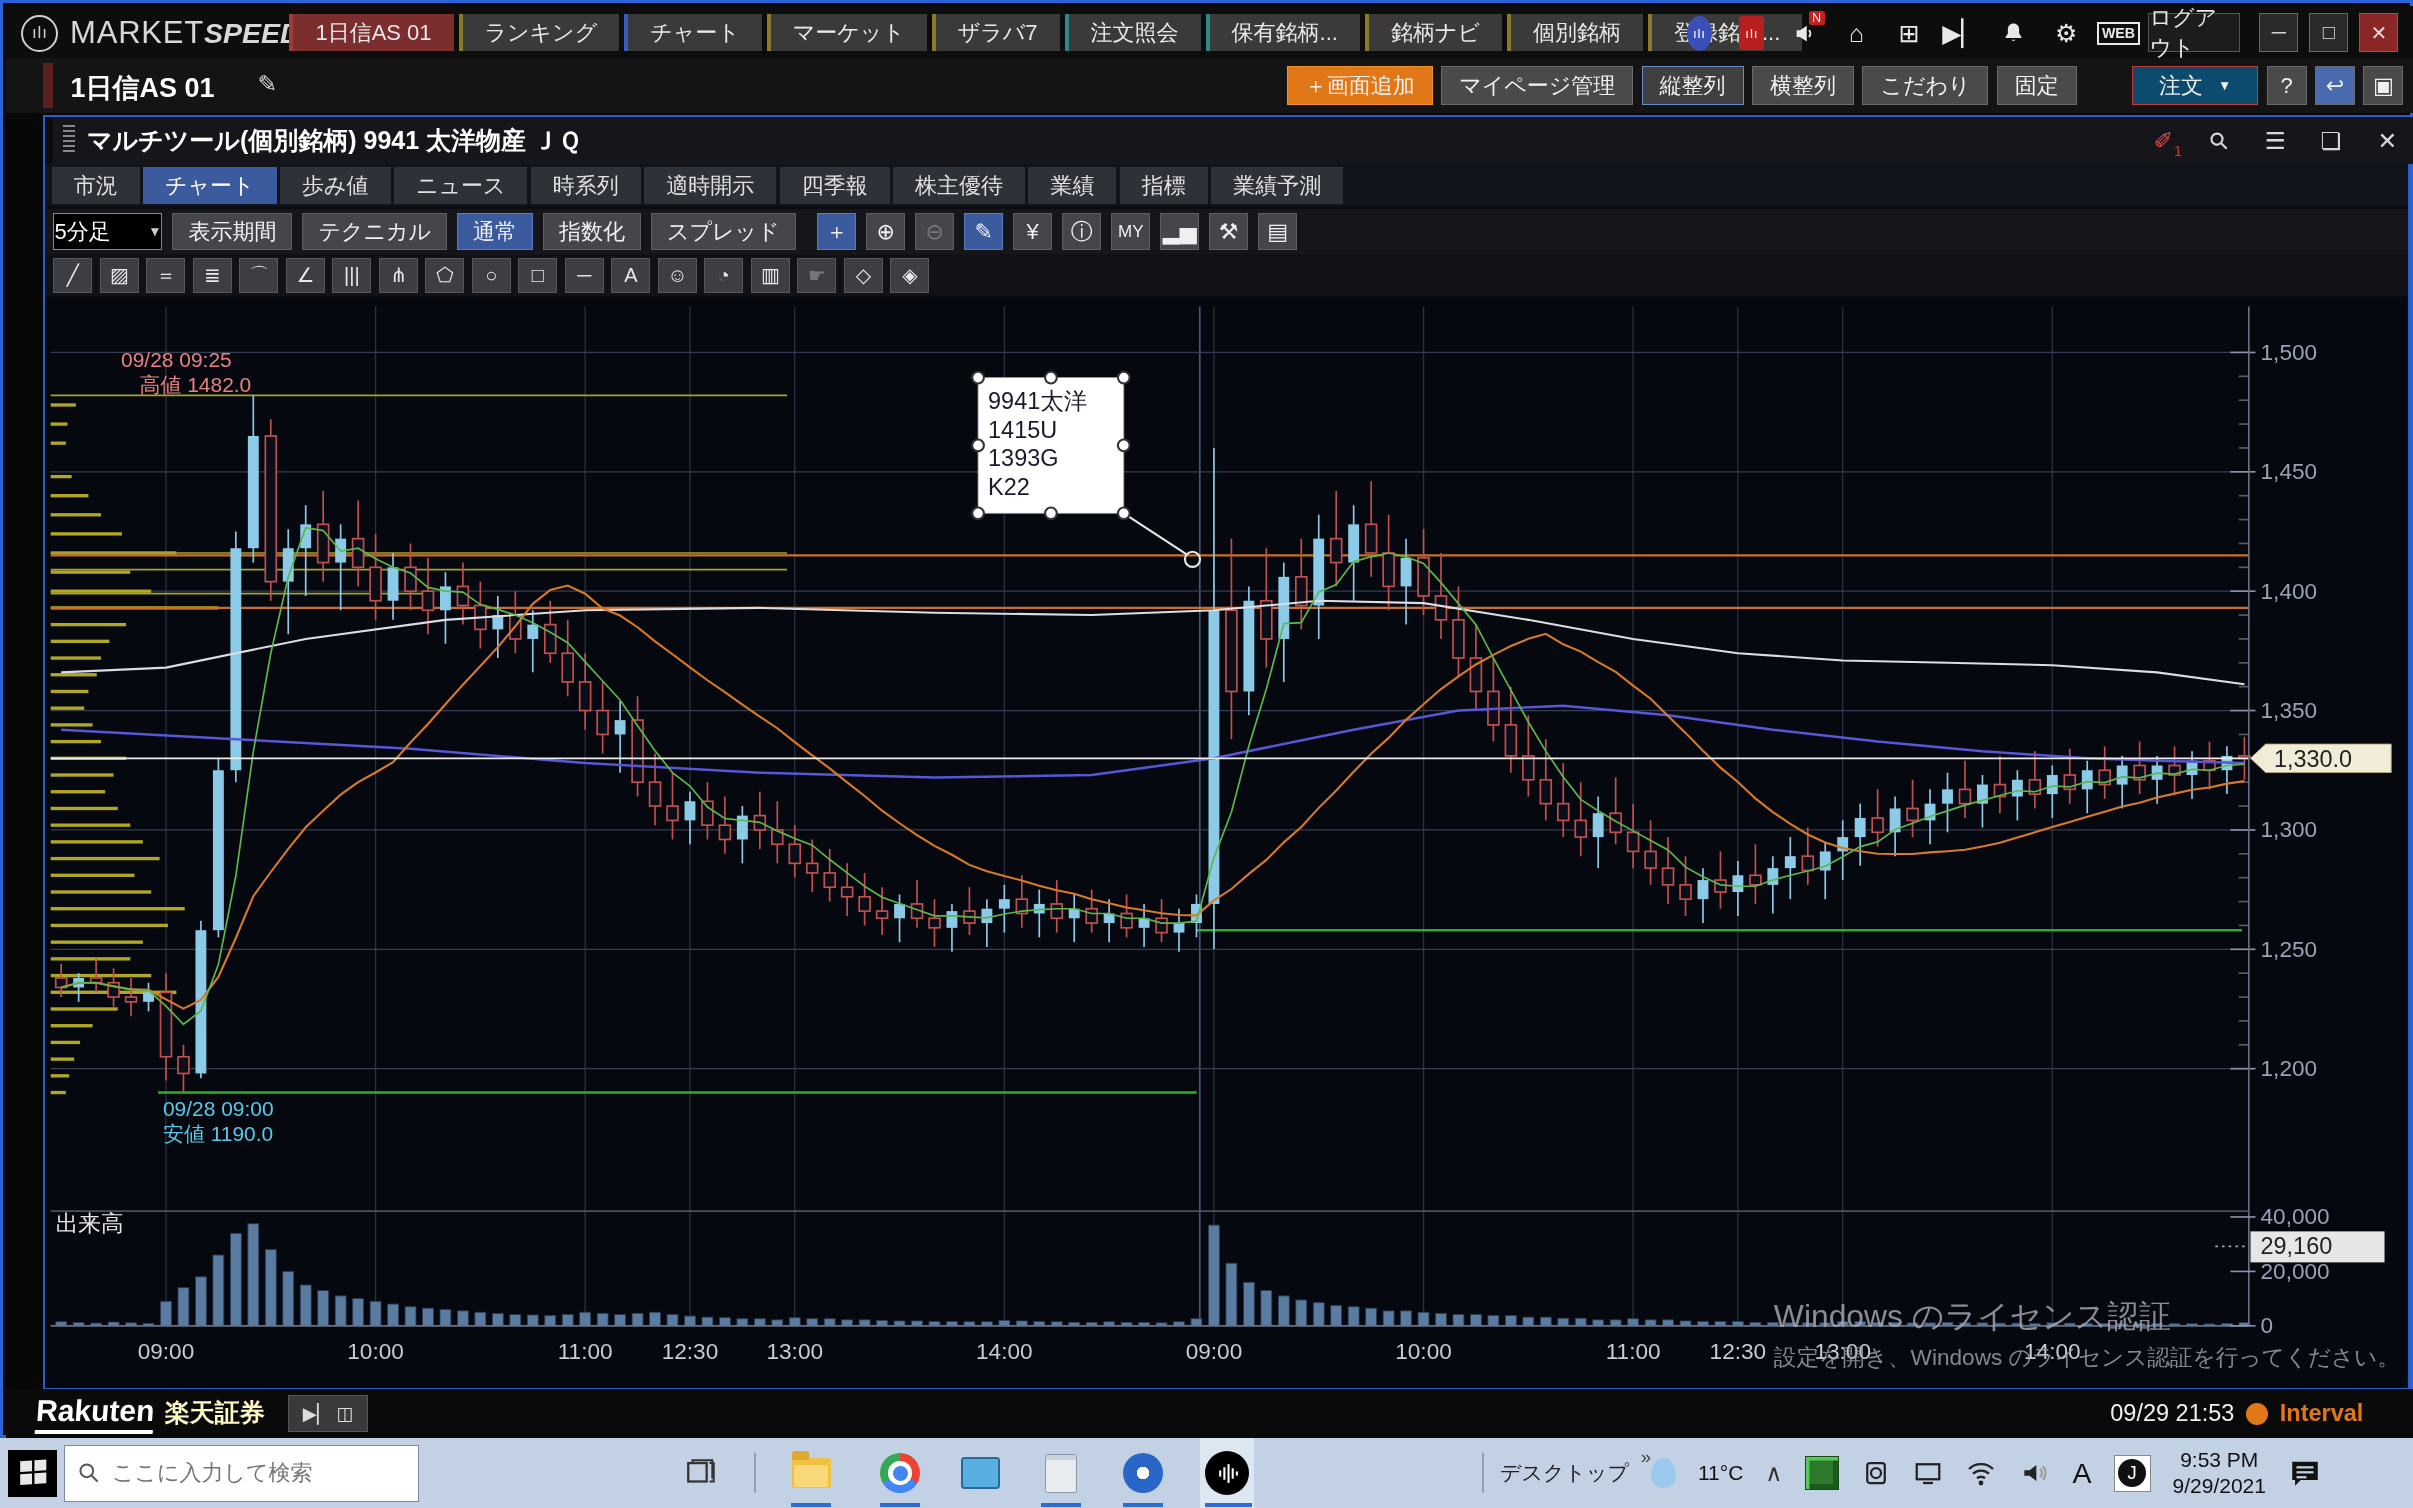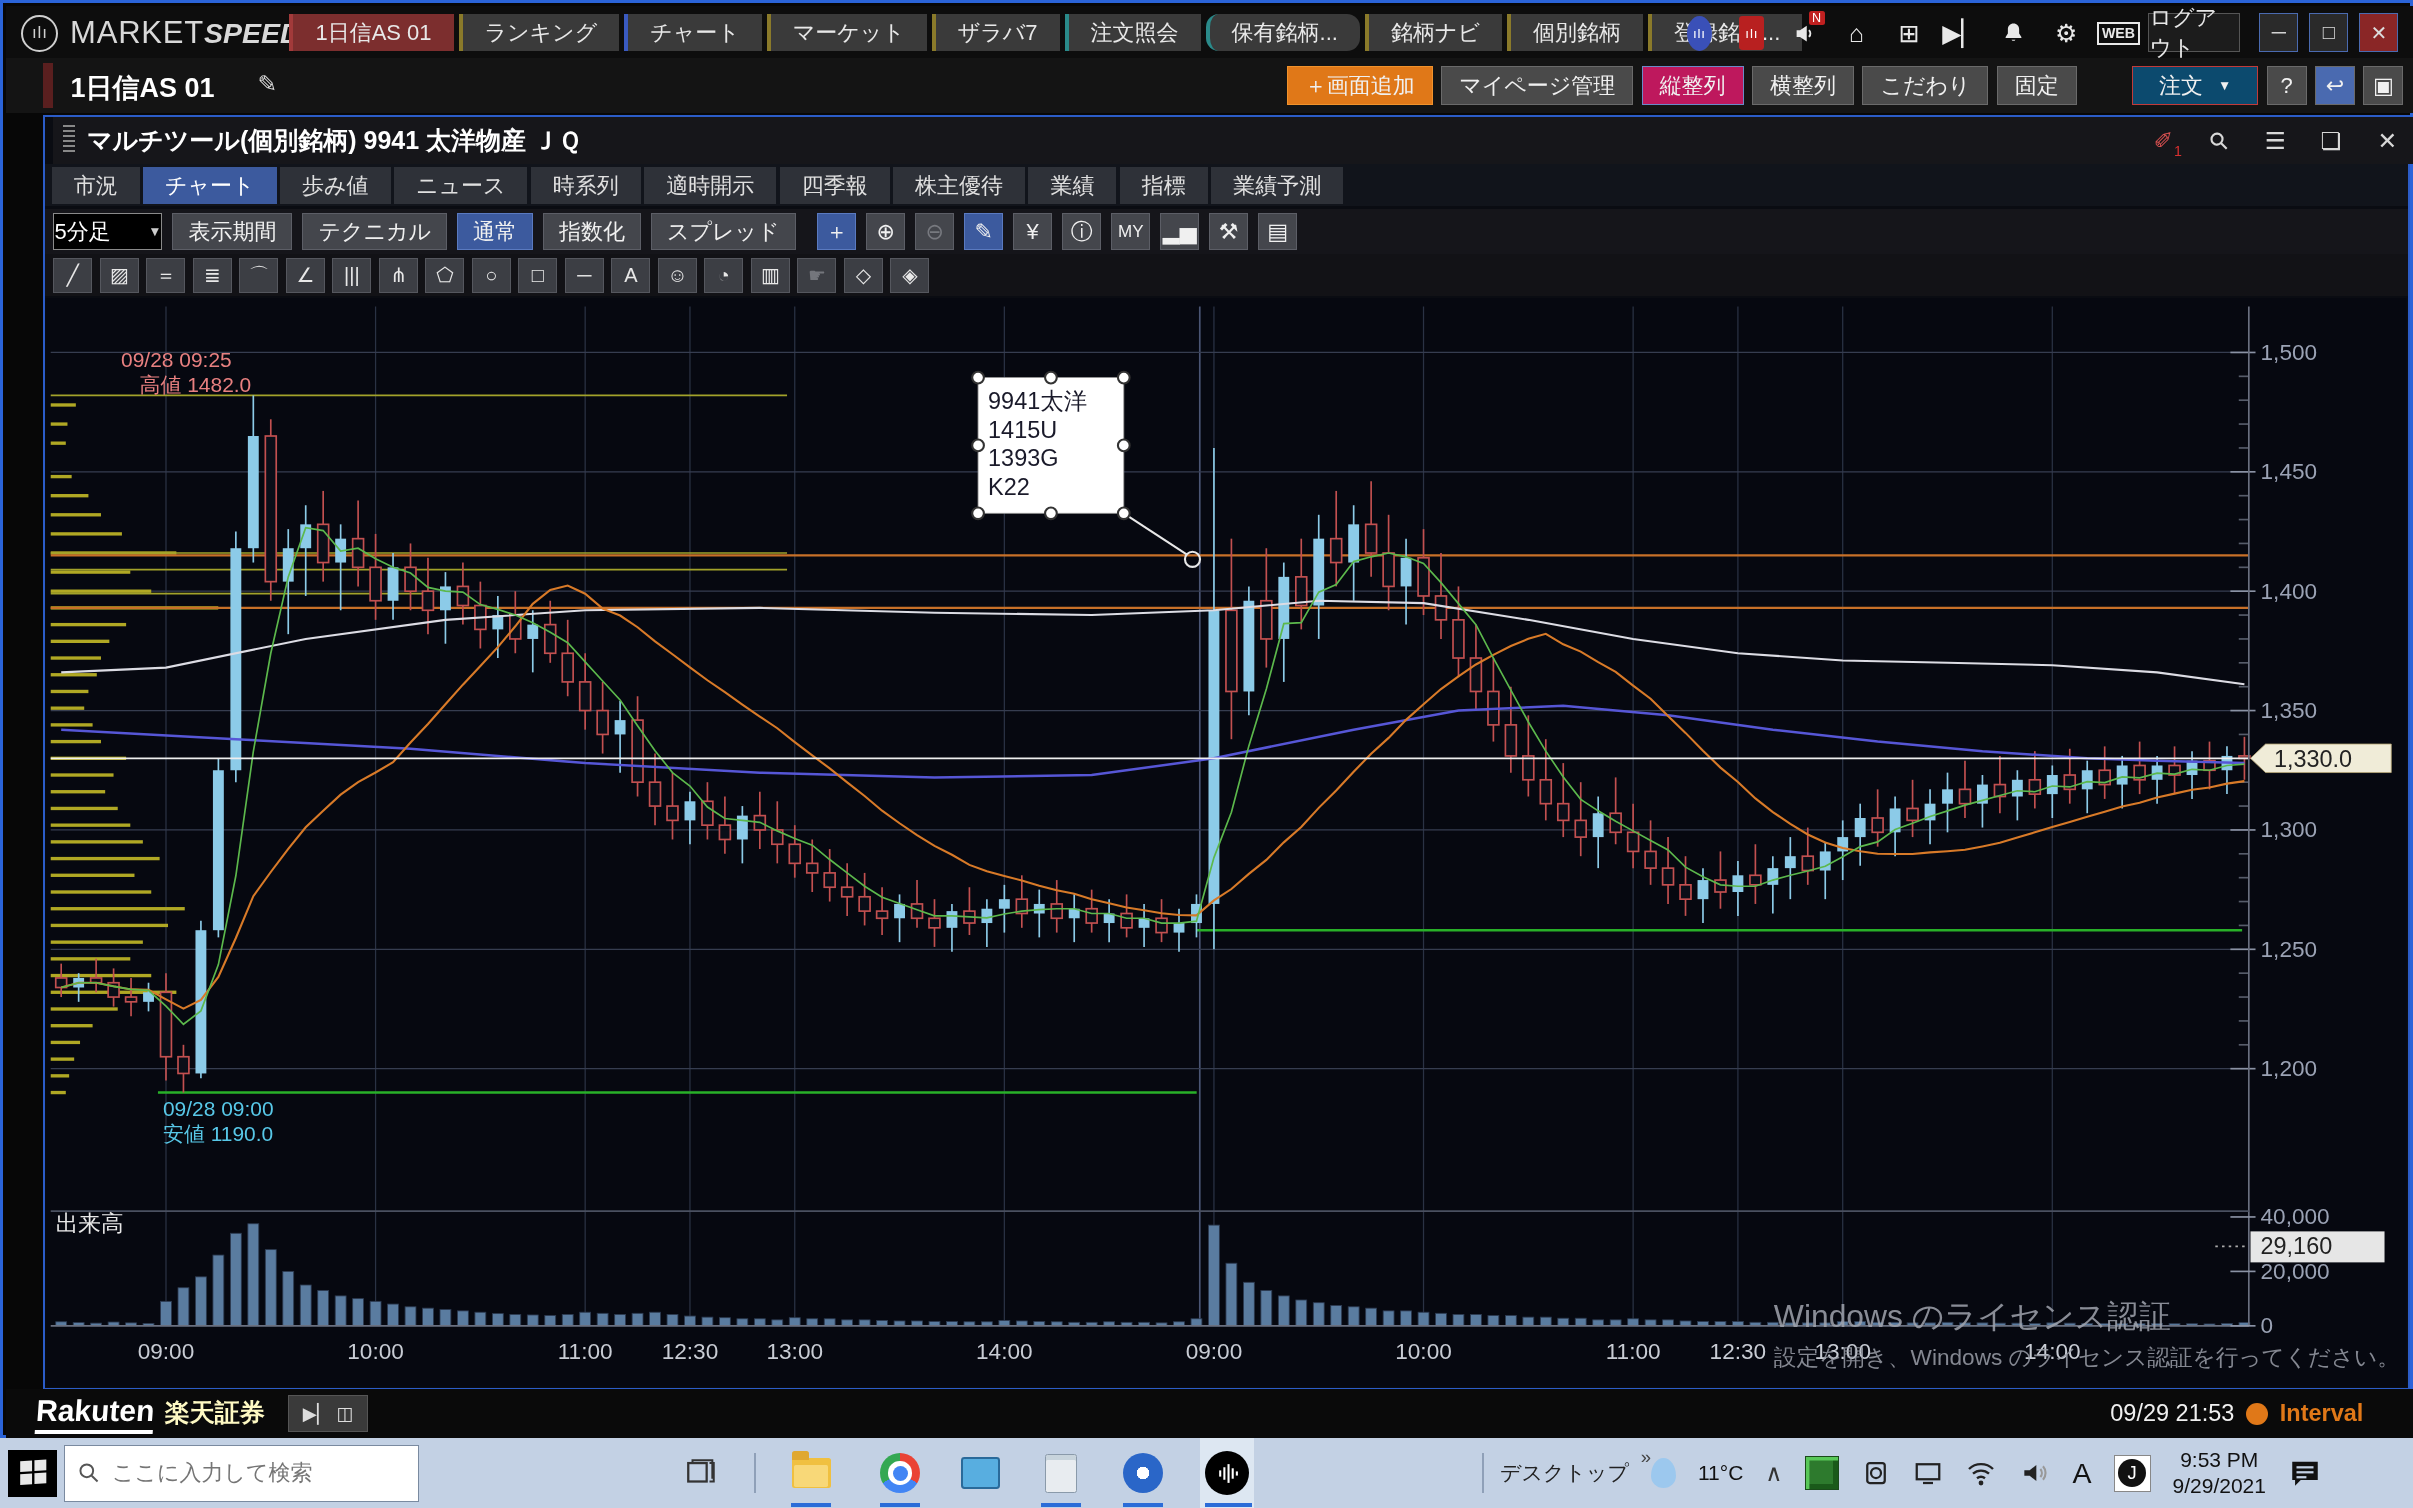--- a/index.html
+++ b/index.html
@@ -41,21 +41,21 @@
 
   
   #layoutbar { position:absolute; left:3.4px; top:55px; width:2407px; height:55px; background:#141414; }
   #layout-accent { position:absolute; left:37px; top:5px; width:10px; height:45px; background:#5a1f1f; }
   #layout-title { position:absolute; left:64px; top:11.7px; font-size:27px; font-weight:bold; color:#fff; }
   #layout-pencil { position:absolute; left:251px; top:11.7px; font-size:23.5px; color:#ddd; }
   #layout-btns { position:absolute; right:10px; top:8.4px; height:39px; display:flex; gap:8.4px; align-items:center; }
   .lay-btn { height:39px; padding:0 17px; background:#4a4a4a; border:0.8px solid #6a6a6a;
     font-size:22px; color:#f0f0f0; display:flex; align-items:center; justify-content:center; white-space:nowrap; }
   .lay-btn.orange { background:#e07818; border-color:#f0922c; }
-  .lay-btn.blue { background:#be185d; border-color:#6a8ac8; }
+  .lay-btn.blue { background:#404040; border-color:#6a8ac8; }
   .lay-btn.red { background:#0c4a6e; border-color:#c23a3a; width:126px; margin-left:47px; }
   .lay-btn.square { width:40px; padding:0; }
   .lay-btn.bluesq { background:#4a6ab0; }
 
   
   #multitool { position:absolute; left:40px; top:112px; width:2367px; height:1275px;
     border:2.5px solid #2b5cc8; background:#0a0c12; }
   #wtitle { position:absolute; left:8px; top:0; width:100%; height:47px; background:#16161a; }
   #wgrip { position:absolute; left:10px; top:8.4px; width:11.7px; height:30px;
     background:repeating-linear-gradient(#888 0 2.5px, transparent 2.5px 5px); }
@@ -159,21 +159,21 @@
           <span class="brand-speed">SPEED</span>
           <span class="brand-two">Ⅱ</span>
       </div>
       <div id="menu-tabs">
           <div class="menu-tab active" style="border-left-color: rgb(162, 58, 58);">1日信AS 01</div>
           <div class="menu-tab" style="border-left-color: rgb(138, 122, 42);">ランキング</div>
           <div class="menu-tab" style="border-left-color: rgb(58, 90, 192);">チャート</div>
           <div class="menu-tab" style="border-left-color: rgb(138, 122, 42);">マーケット</div>
           <div class="menu-tab" style="border-left-color: rgb(138, 122, 42);">ザラバ7</div>
           <div class="menu-tab" style="border-left-color: rgb(42, 138, 138);">注文照会</div>
-          <div class="menu-tab" style="border-left-color: rgb(42, 138, 138); border-radius: 13px;">保有銘柄...</div>
+          <div class="menu-tab" style="border-left-color: rgb(42, 138, 138);">保有銘柄...</div>
           <div class="menu-tab" style="border-left-color: rgb(138, 122, 42);">銘柄ナビ</div>
           <div class="menu-tab" style="border-left-color: rgb(138, 122, 42);">個別銘柄</div>
           <div class="menu-tab" style="border-left-color: rgb(138, 122, 42);">登録銘柄...</div>
         </div>
       <div id="top-icons">
           <div class="top-ic">
             <div class="ic-oval-blue">
               <span class="ic-bars">ılı</span>
             </div>
           </div>

